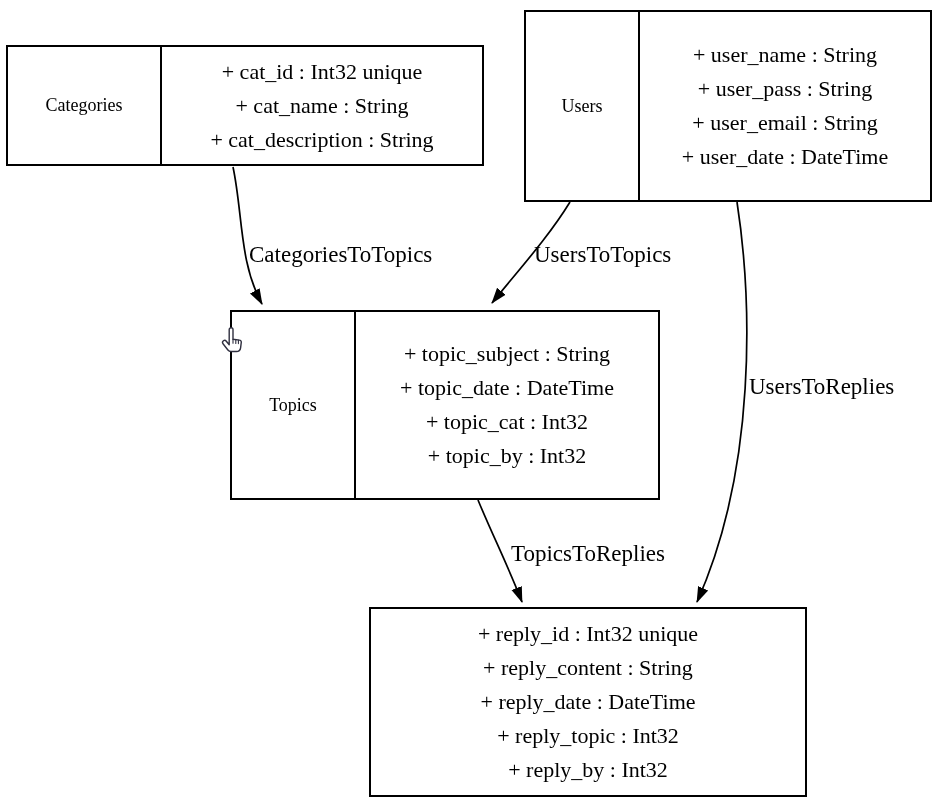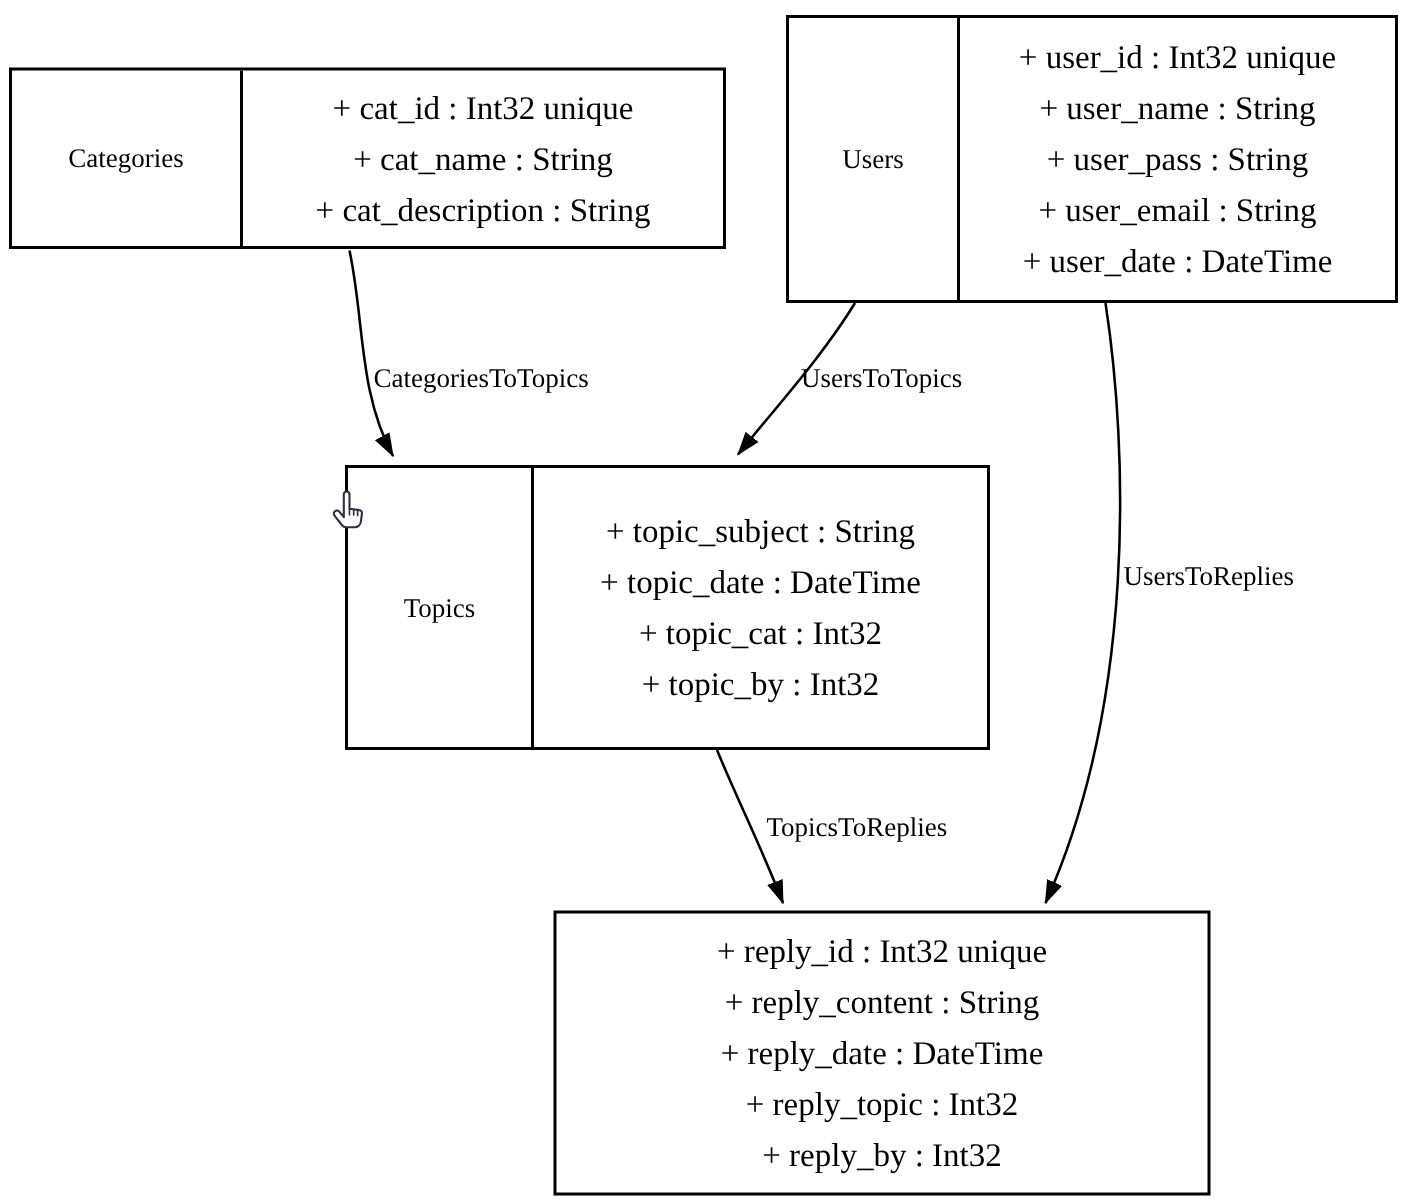--- a/index.html
+++ b/index.html
@@ -50,21 +50,21 @@
   #edge-layer {
     position: absolute;
     left: 0;
     top: 0;
     width: 941px;
     height: 802px;
     pointer-events: none;
   }
   .edge-label {
     position: absolute;
-    font-size: 18px;
+    font-size: 23px;
     white-space: nowrap;
     color: #000000;
   }
   #cursor {
     position: absolute;
     left: 219px;
     top: 327px;
     width: 26px;
     height: 30px;
   }
@@ -91,21 +91,20 @@
     <div class="entity-attrs">
       <div class="attr">+ cat_id : Int32 unique</div>
       <div class="attr">+ cat_name : String</div>
       <div class="attr">+ cat_description : String</div>
     </div>
   </div>
 
   <div class="entity" style="left:524px; top:10px; width:408px; height:192px;">
     <div class="entity-name-cell" style="width:114px;">Users</div>
     <div class="entity-attrs">
-      <div class="attr">+ user_id : Int32 unique</div>
       <div class="attr">+ user_name : String</div>
       <div class="attr">+ user_pass : String</div>
       <div class="attr">+ user_email : String</div>
       <div class="attr">+ user_date : DateTime</div>
     </div>
   </div>
 
   <div class="entity" style="left:230px; top:310px; width:430px; height:190px;">
     <div class="entity-name-cell" style="width:124px;">Topics</div>
     <div class="entity-attrs">

